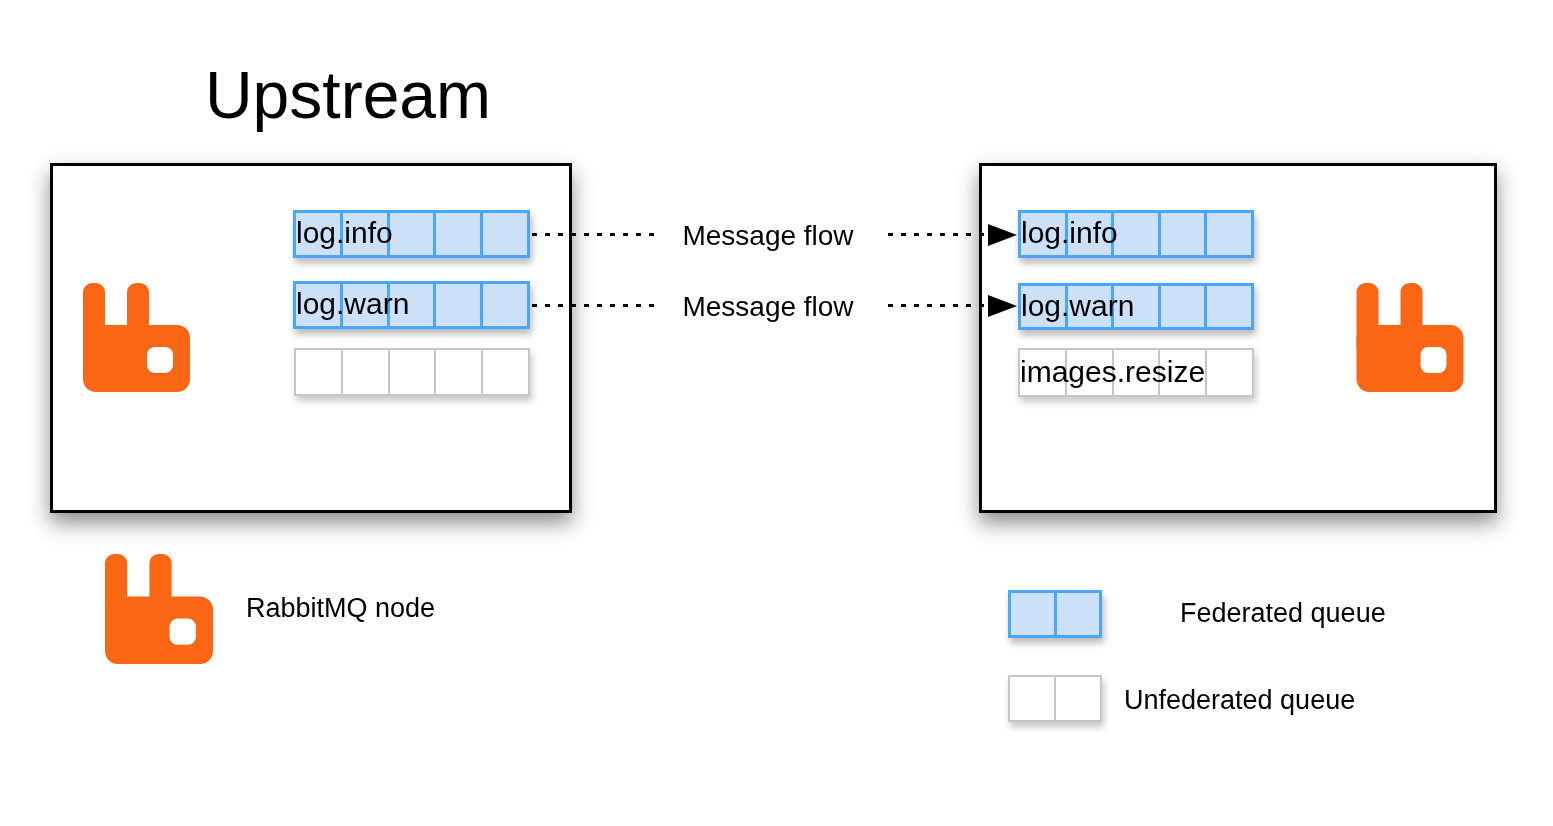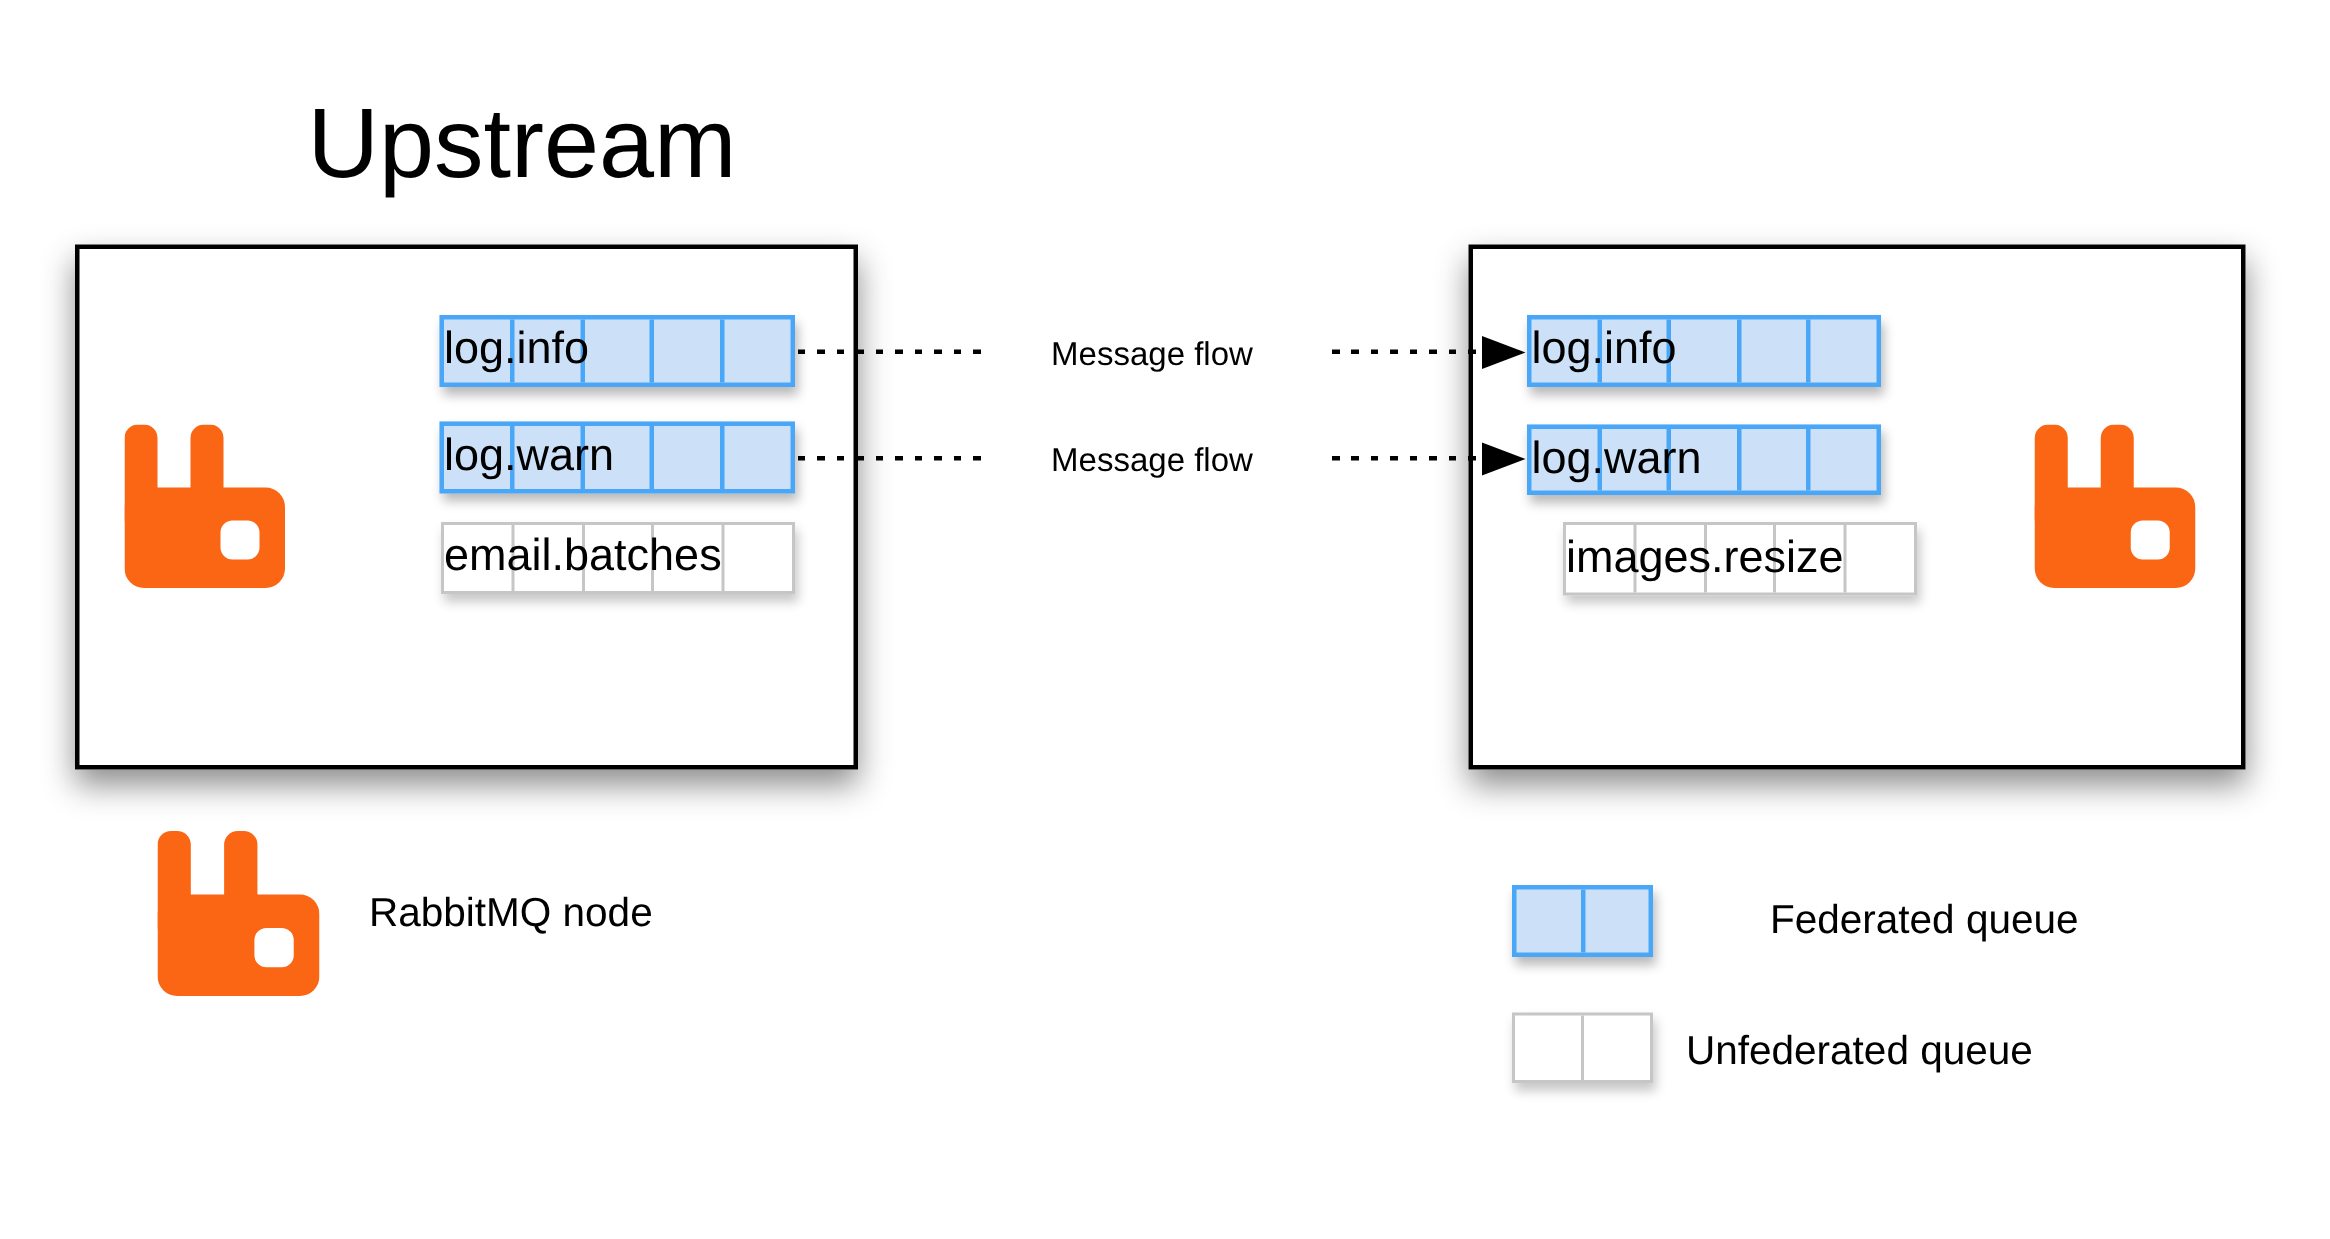--- a/index.html
+++ b/index.html
@@ -39,21 +39,21 @@
   .qlabel{
     position:absolute;left:0;right:0;top:50%;transform:translateY(-53%);
     text-align:left;font-size:30px;line-height:1;white-space:nowrap;color:#000;
   }
   .legend-swatch{box-shadow:5px 8px 11px rgba(0,0,0,0.40);}
   .dotline{
     position:absolute;height:3px;
     background:repeating-linear-gradient(to right,var(--line-black) 0 5px,transparent 5px 13px);
   }
   .flow-label{
-    position:absolute;font-size:22px;line-height:27px;text-align:center;white-space:nowrap;
+    position:absolute;font-size:28px;line-height:27px;text-align:center;white-space:nowrap;
   }
   .arrowhead{
     position:absolute;width:0;height:0;
     border-top:11px solid transparent;border-bottom:11px solid transparent;
     border-left:29px solid var(--line-black);
   }
   .legend-text{
     position:absolute;font-size:27px;line-height:27px;white-space:nowrap;color:#000;
   }
 </style>
@@ -99,40 +99,39 @@
     <span class="cell"></span>
     <span class="cell"></span>
     <span class="qlabel">log.warn</span>
   </div>
   <div class="queue unfed" style="left:294px;top:348px;width:236px;height:48px;">
     <span class="cell"></span>
     <span class="cell"></span>
     <span class="cell"></span>
     <span class="cell"></span>
     <span class="cell"></span>
-    <span class="qlabel">email.batches</span>
   </div>
 
   <div class="queue fed" style="left:1018px;top:210px;width:236px;height:48px;">
     <span class="cell"></span>
     <span class="cell"></span>
     <span class="cell"></span>
     <span class="cell"></span>
     <span class="cell"></span>
     <span class="qlabel">log.info</span>
   </div>
   <div class="queue fed" style="left:1018px;top:283px;width:236px;height:47px;">
     <span class="cell"></span>
     <span class="cell"></span>
     <span class="cell"></span>
     <span class="cell"></span>
     <span class="cell"></span>
     <span class="qlabel">log.warn</span>
   </div>
-  <div class="queue unfed" style="left:1042px;top:348px;width:236px;height:49px;">
+  <div class="queue unfed" style="left:1018px;top:348px;width:236px;height:49px;">
     <span class="cell"></span>
     <span class="cell"></span>
     <span class="cell"></span>
     <span class="cell"></span>
     <span class="cell"></span>
     <span class="qlabel">images.resize</span>
   </div>
 
   <div class="dotline" style="left:532px;top:233px;width:130px;"></div>
   <div class="flow-label" style="left:662px;top:222px;width:212px;">Message flow</div>

